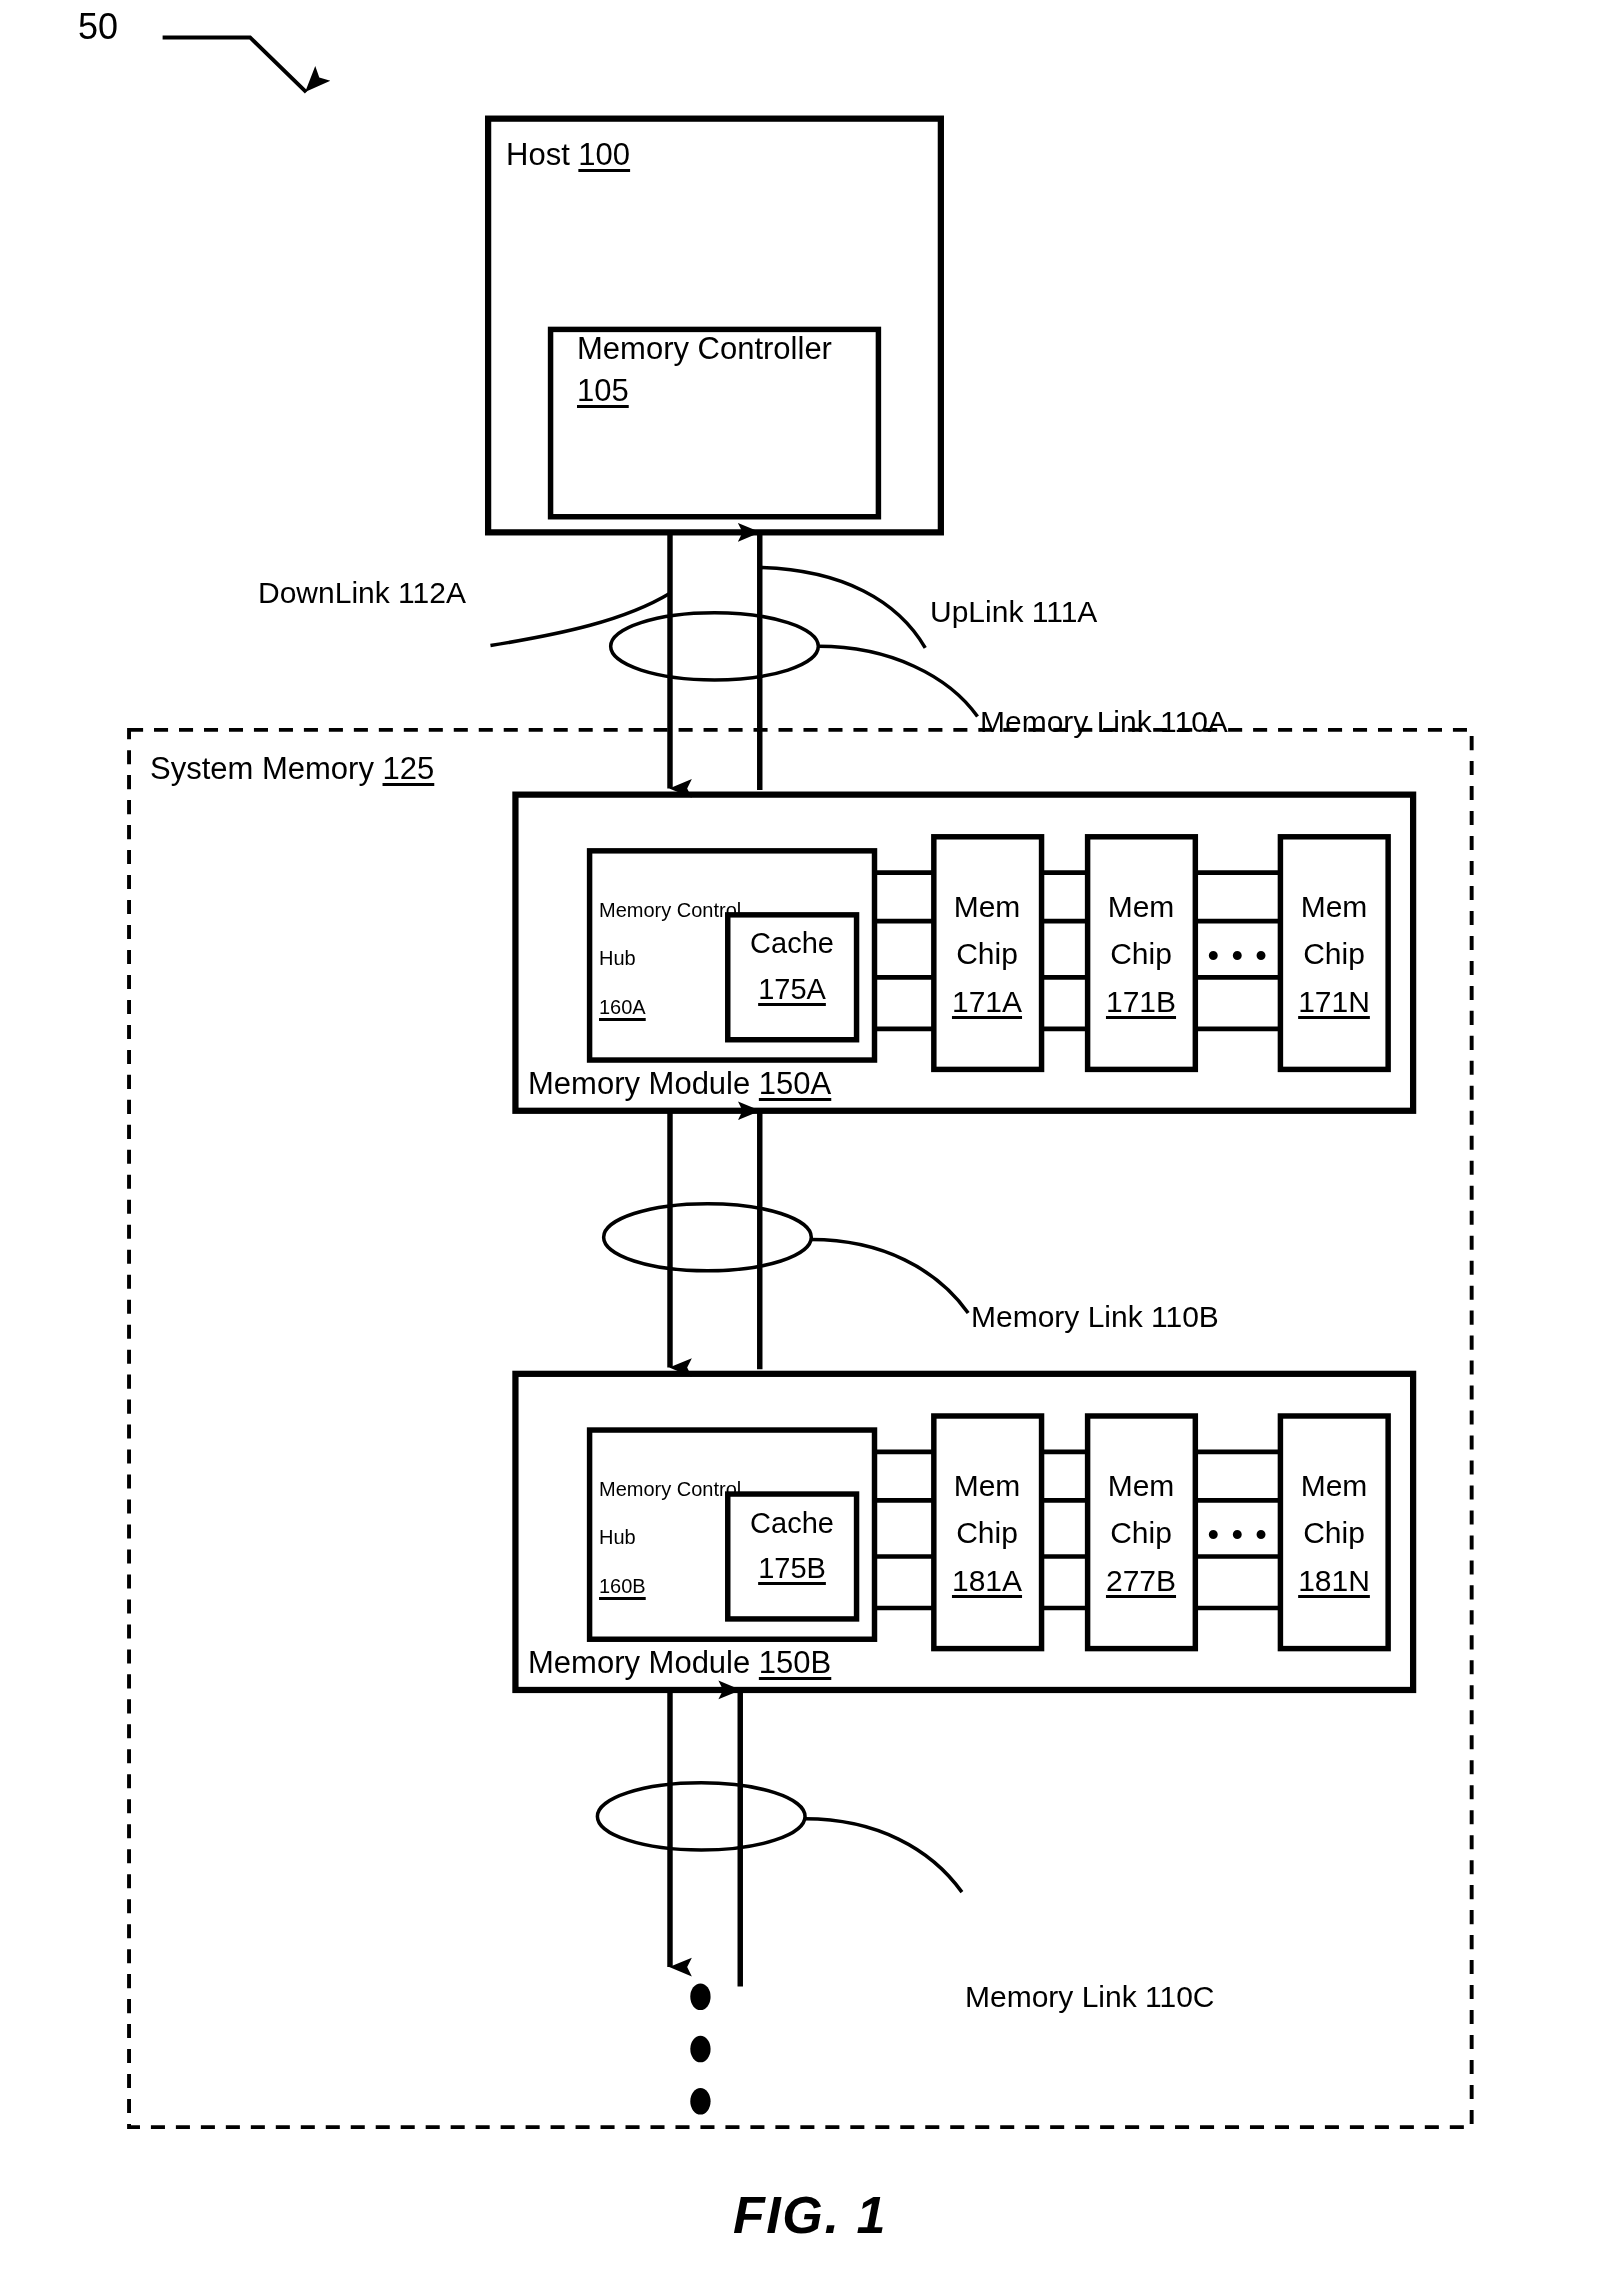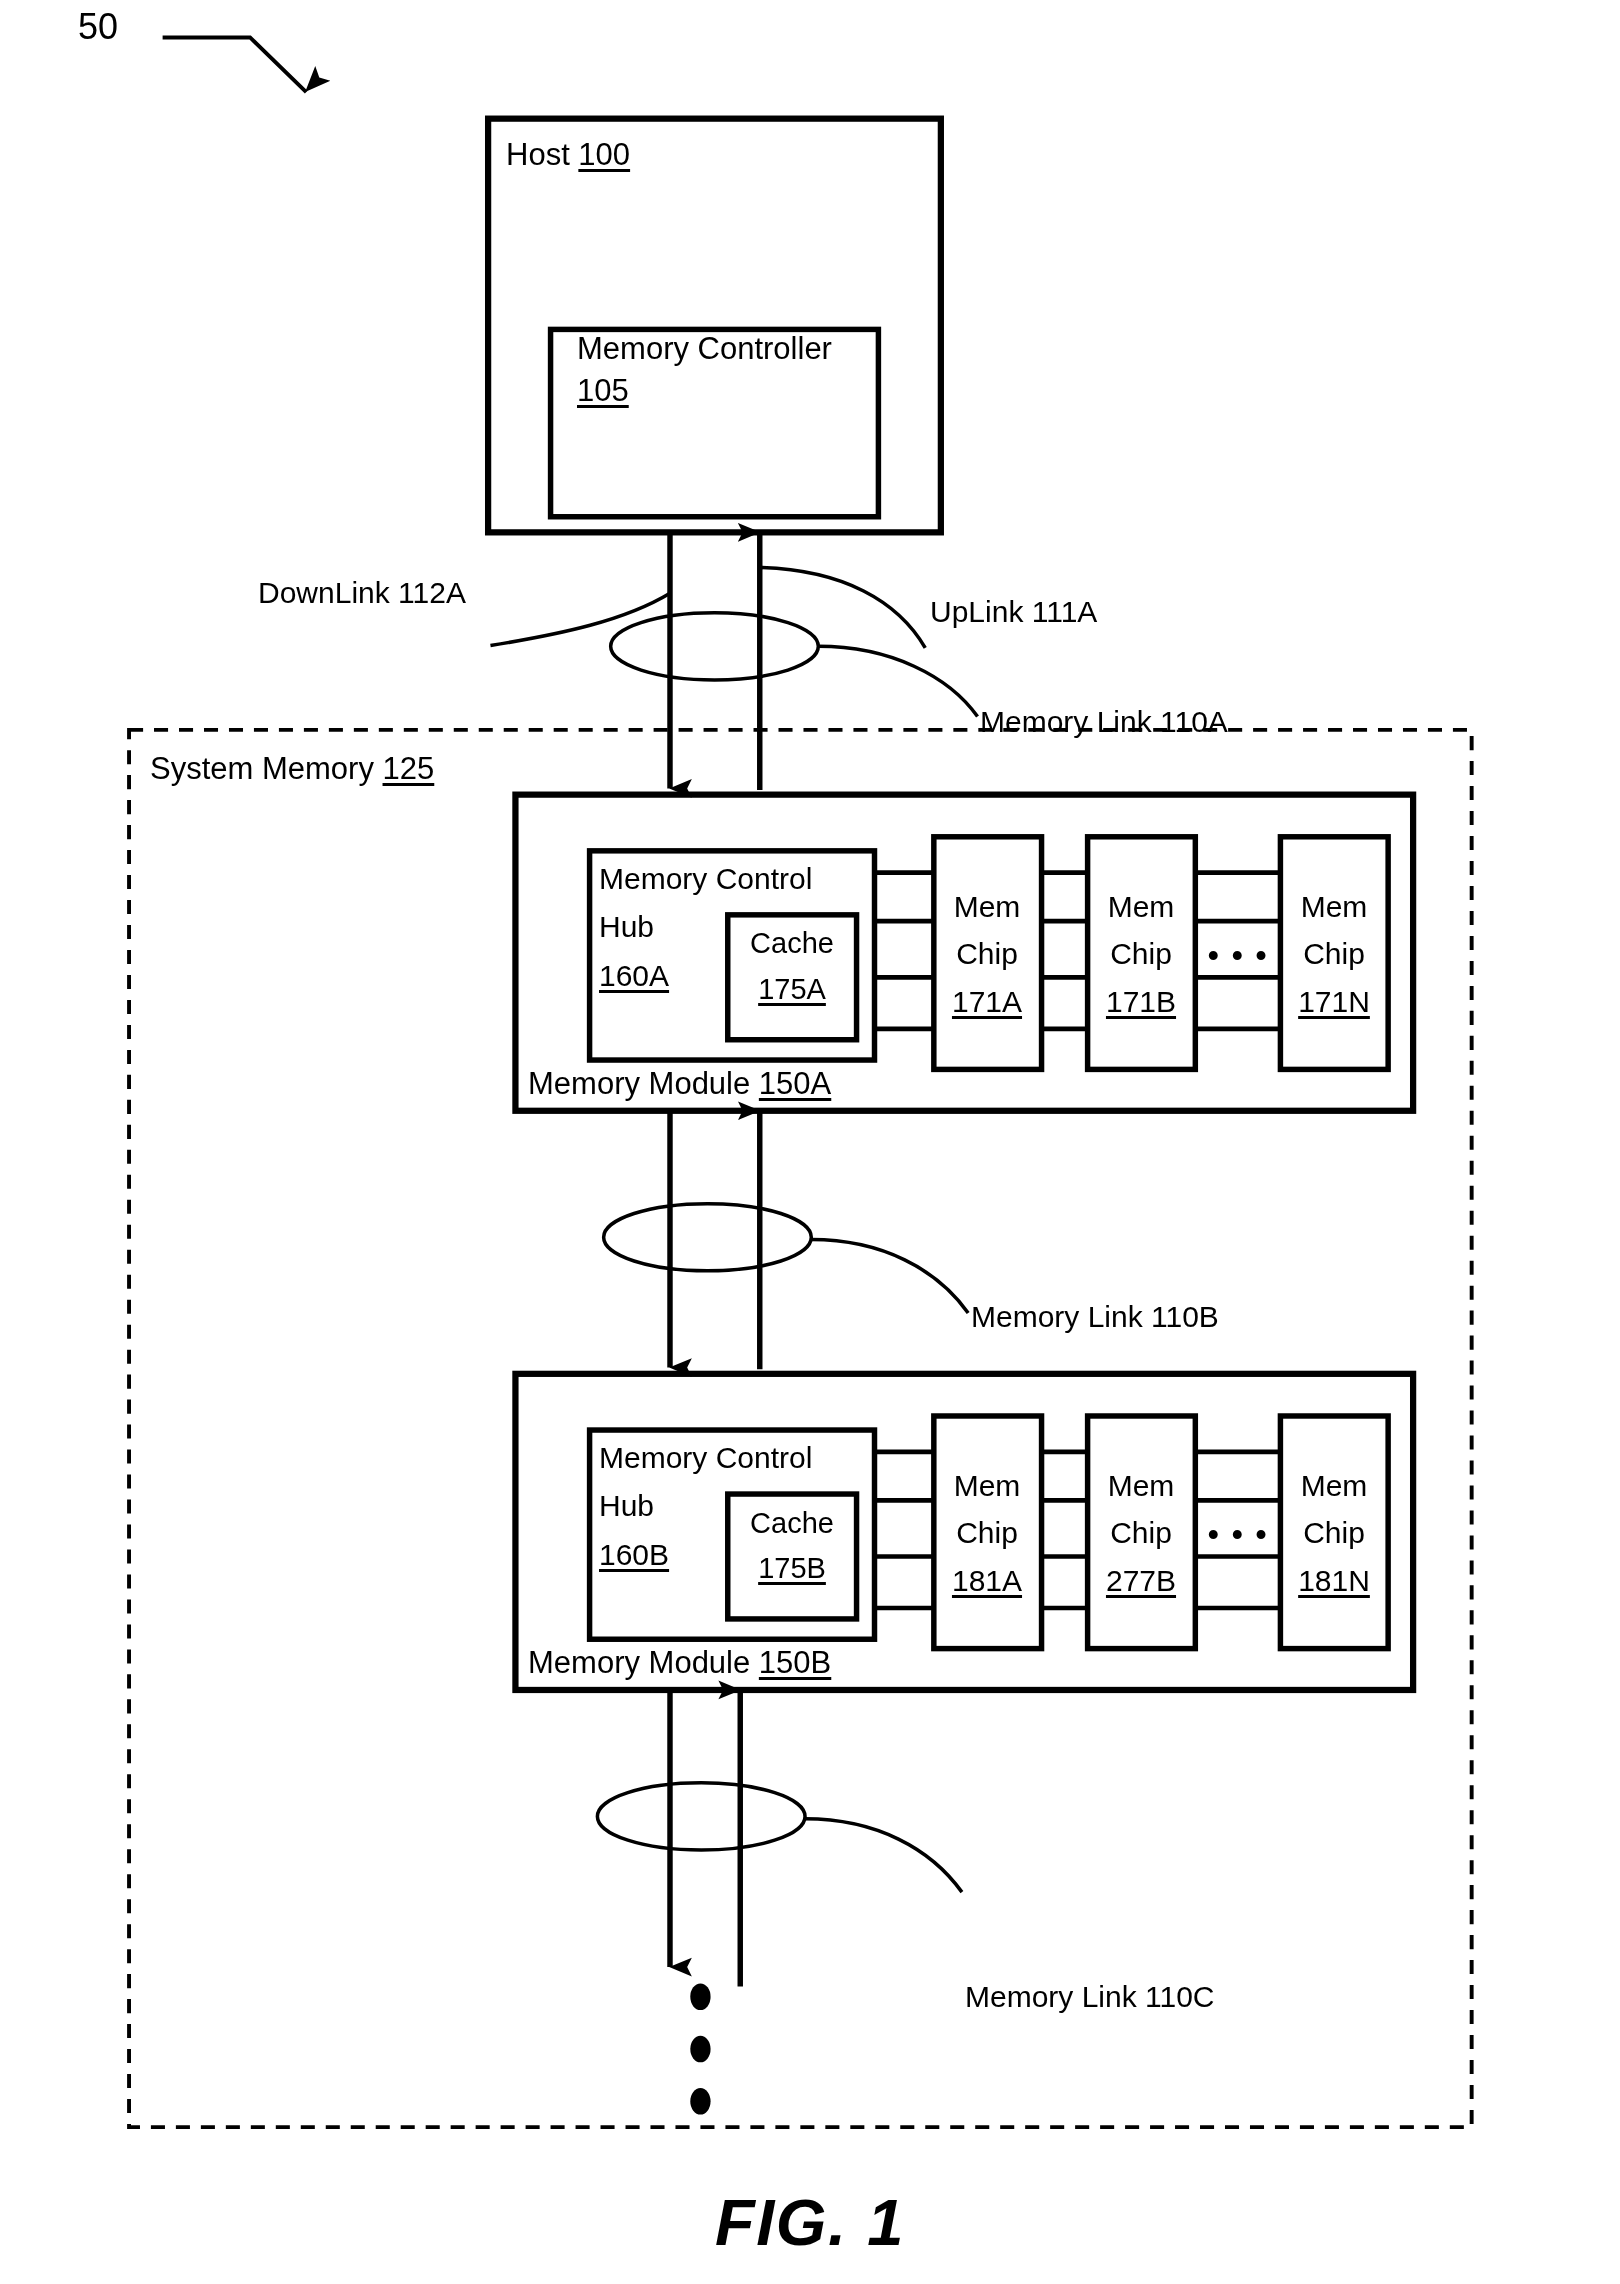--- a/index.html
+++ b/index.html
@@ -12,24 +12,24 @@
   .stage{position:absolute;left:0;top:0;width:1621px;height:1712px;}
   svg.layer{position:absolute;left:0;top:0;width:1621px;height:2284px;pointer-events:none;}
 
   .txt{position:absolute;white-space:nowrap;line-height:1.14;color:#000;}
   .num{text-decoration:underline;text-underline-offset:3.9px;text-decoration-thickness:3.1px;}
 
   
   .s-ref       {font-size:36px;}   
   .s-box       {font-size:31px;}   
   .s-link      {font-size:30px;}   
-  .s-hub       {font-size:30px;}   
+  .s-hub       {font-size:20px;margin-top:37px;}   
   .s-cache     {font-size:29px;}   
   .s-chip      {font-size:30px;}   
-  .s-fig       {font-size:65px;font-style:italic;font-weight:700;letter-spacing:1.6px;}
+  .s-fig       {font-size:52px;font-style:italic;font-weight:700;letter-spacing:1.6px;}
 
   .ctr{transform:translateX(-50%);text-align:center;}
 </style>
 </head>
 <body>
 
 <div class="stage">
 
   <svg class="layer" viewBox="0 0 2076 2926">
     <defs>

